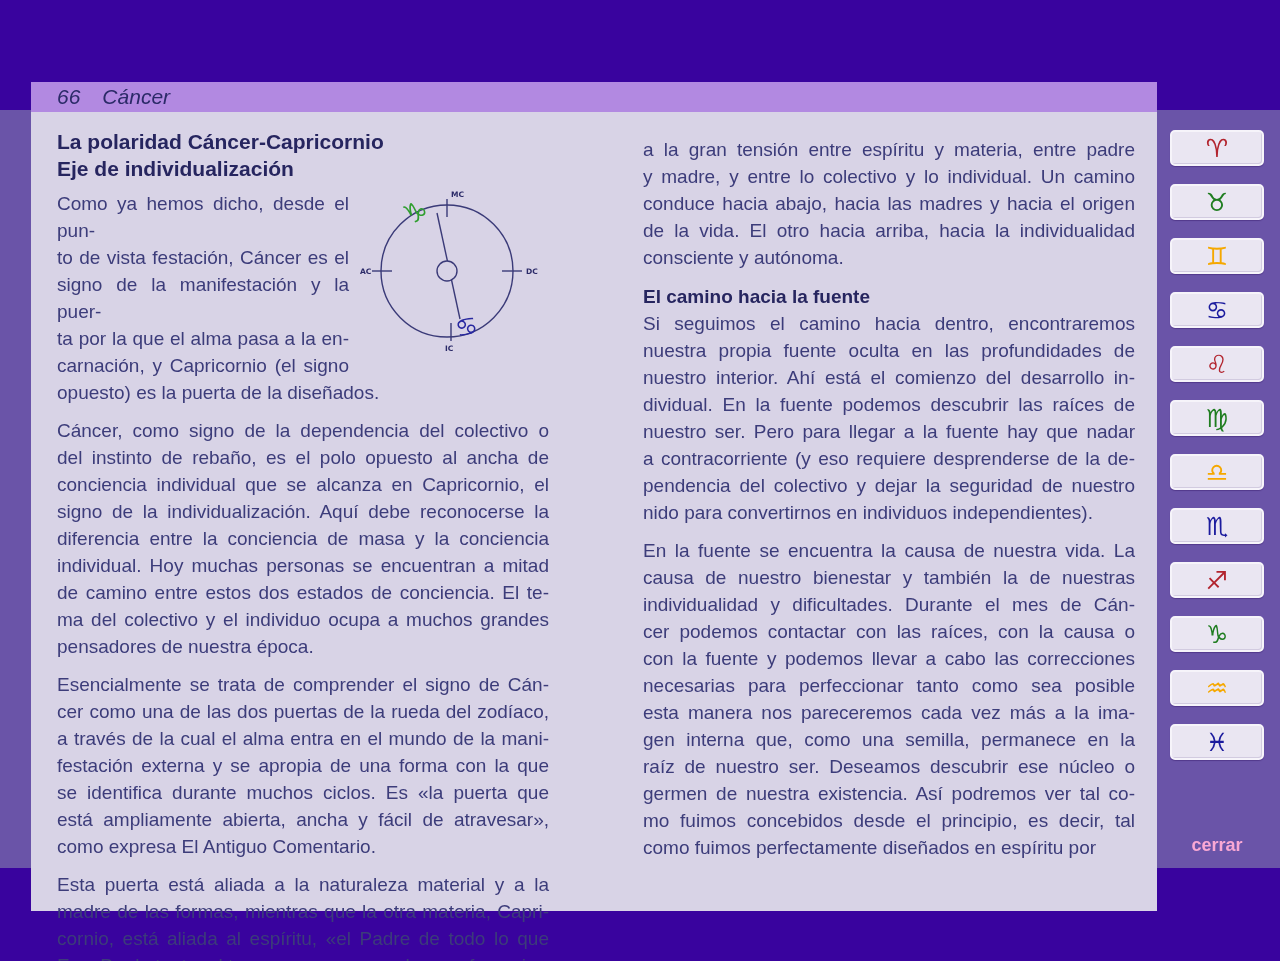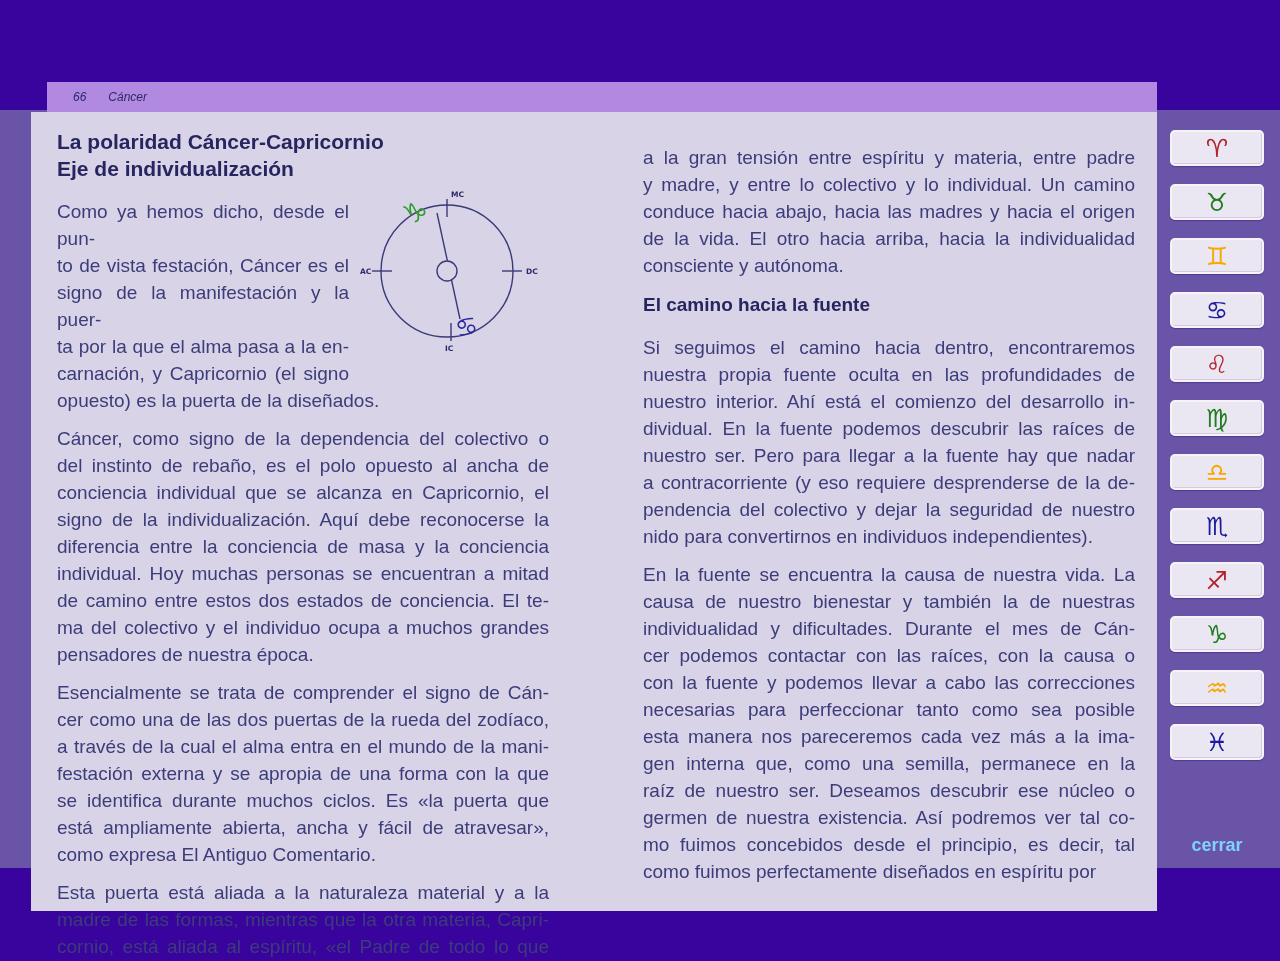--- a/index.html
+++ b/index.html
@@ -2,48 +2,48 @@
 <html><head>
 <meta charset="utf-8">
 <style>
   html,body{margin:0;padding:0;background:#39039E;}
   .stage{position:relative;width:1280px;height:961px;background:#39039E;overflow:hidden;
          font-family:"Liberation Sans",sans-serif;}
   .mid-panel{position:absolute;left:0;top:110px;width:1280px;height:758px;background:#6A54A8;}
   .page{position:absolute;left:31px;top:82px;width:1126px;height:829px;}
   .page-header{height:30px;background:#B289E1;display:flex;align-items:center;
                padding-left:26px;box-sizing:border-box;
-               font-style:italic;font-size:12px;color:#2B2A68;margin-left:16px;}
+               font-style:italic;font-size:21px;color:#2B2A68;}
   .page-header .pnum{margin-right:22px;}
   .page-body{height:799px;background:#D8D3E6;box-sizing:border-box;
              padding:16px 22px 0 26px;display:flex;gap:94px;
              color:#3C3C7A;font-size:19px;line-height:27px;}
   .col{width:504px;}
   h2.art-heading{margin:0 0 1px 0;font-size:21px;line-height:27px;color:#26255F;font-weight:bold;}
-  h3.sub-heading{margin:12px 0 16px 0;font-size:19px;line-height:27px;color:#26255F;font-weight:bold;}
+  h3.sub-heading{margin:12px 0 0 0;font-size:19px;line-height:27px;color:#26255F;font-weight:bold;}
   .para{margin:0 0 11px 0;}
-  .para.first{margin-top:16px;}
+  .para.first{margin-top:8px;}
   .clear{clear:both;}
   .tline{text-align:justify;text-align-last:justify;}
   .tline-last{text-align-last:left;}
   
   .diagram-box{float:right;width:190px;height:174px;margin:4px 0 6px 10px;}
   .diagram-box svg{display:block;}
   .d-stroke{stroke:#3A3A78;fill:none;stroke-width:1.4;}
   .d-label{font-family:"DejaVu Sans",sans-serif;font-size:7.5px;font-weight:bold;fill:#2B2A68;}
   .d-glyph{font-family:"DejaVu Sans",sans-serif;font-weight:bold;}
   
   .sidebar{position:absolute;left:1170px;top:130px;width:94px;}
   .sign-btn{width:94px;height:36px;margin-bottom:18px;box-sizing:border-box;
             background:#EAE6F2;border:2px solid #F6F4FA;border-radius:5px;
             box-shadow:inset -1px -1px 0 #D2CBE0, 0 1px 1px rgba(40,10,90,.35);
             display:flex;align-items:center;justify-content:center;cursor:pointer;}
   .sign-glyph{font-family:"DejaVu Sans",sans-serif;font-size:25px;font-weight:bold;line-height:1;}
   .close-link{position:absolute;left:1170px;top:835px;width:94px;text-align:center;
-              font-size:18px;font-weight:bold;color:#7dd3fc;cursor:pointer;}
+              font-size:18px;font-weight:bold;color:#f9a8d4;cursor:pointer;}
 </style>
 </head>
 <body>
 
 <div class="stage">
   <div class="mid-panel"></div>
 
   <div class="page">
     <div class="page-header">
       <span class="pnum">66</span>

